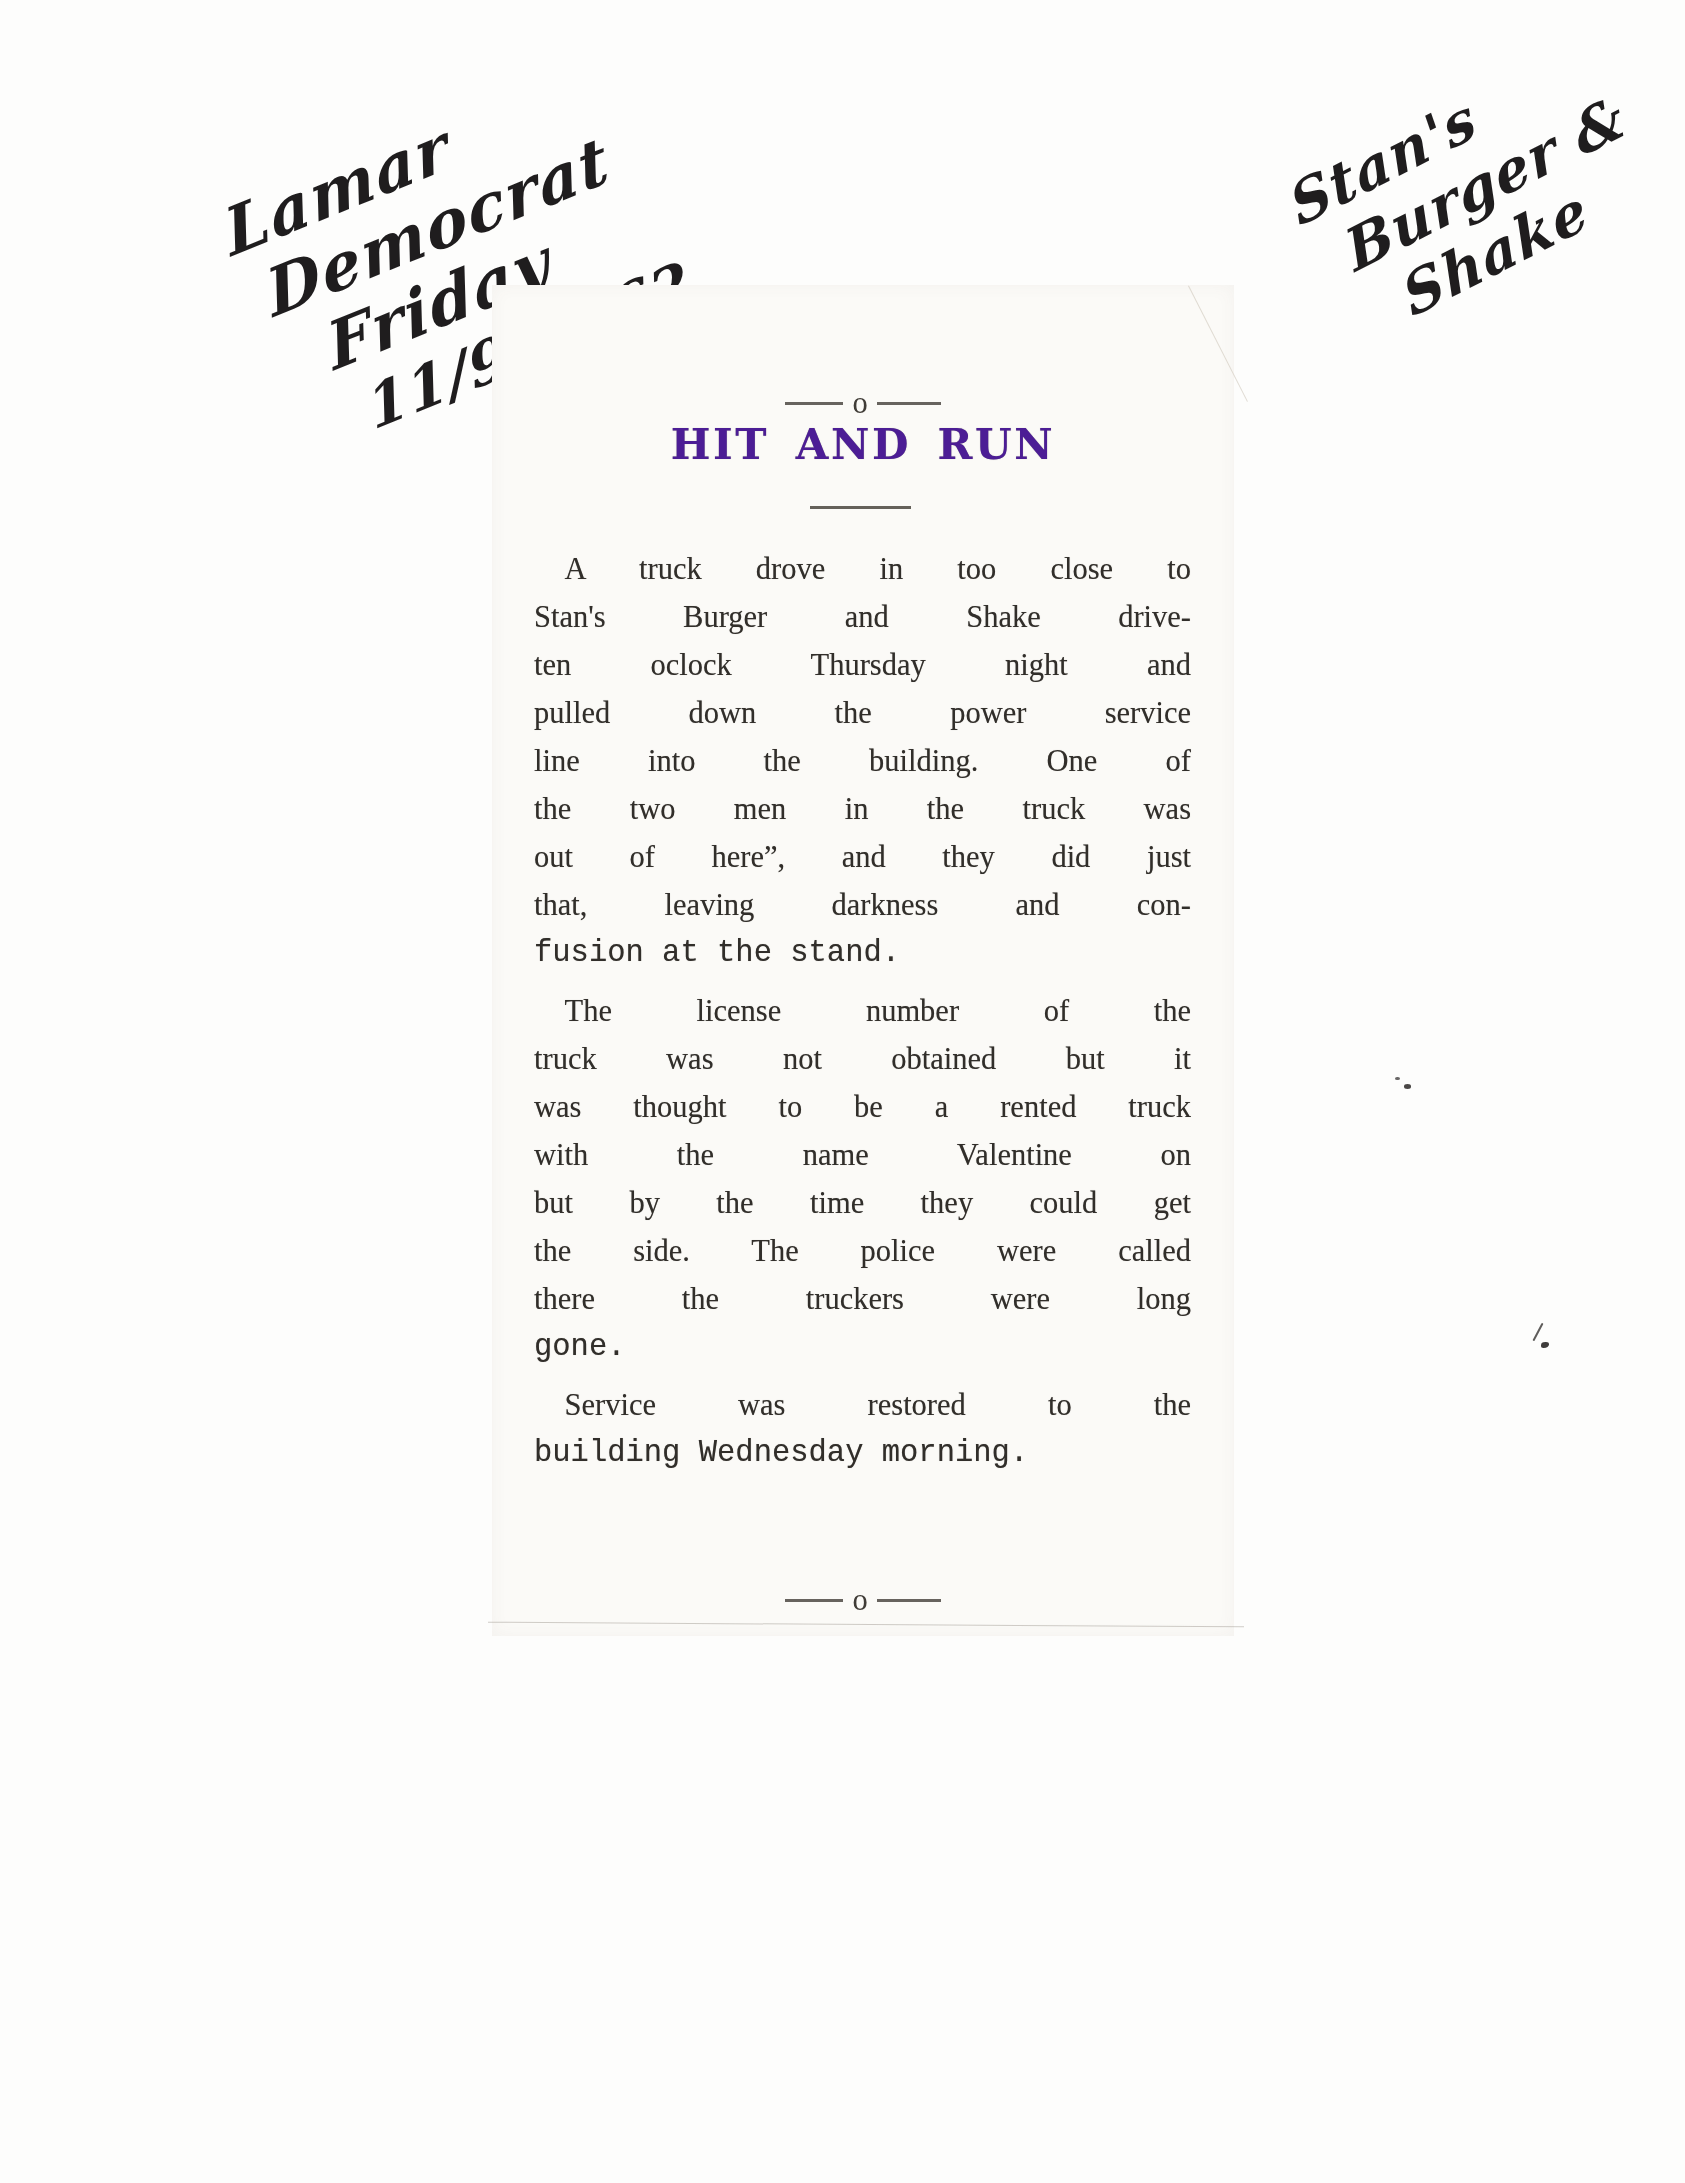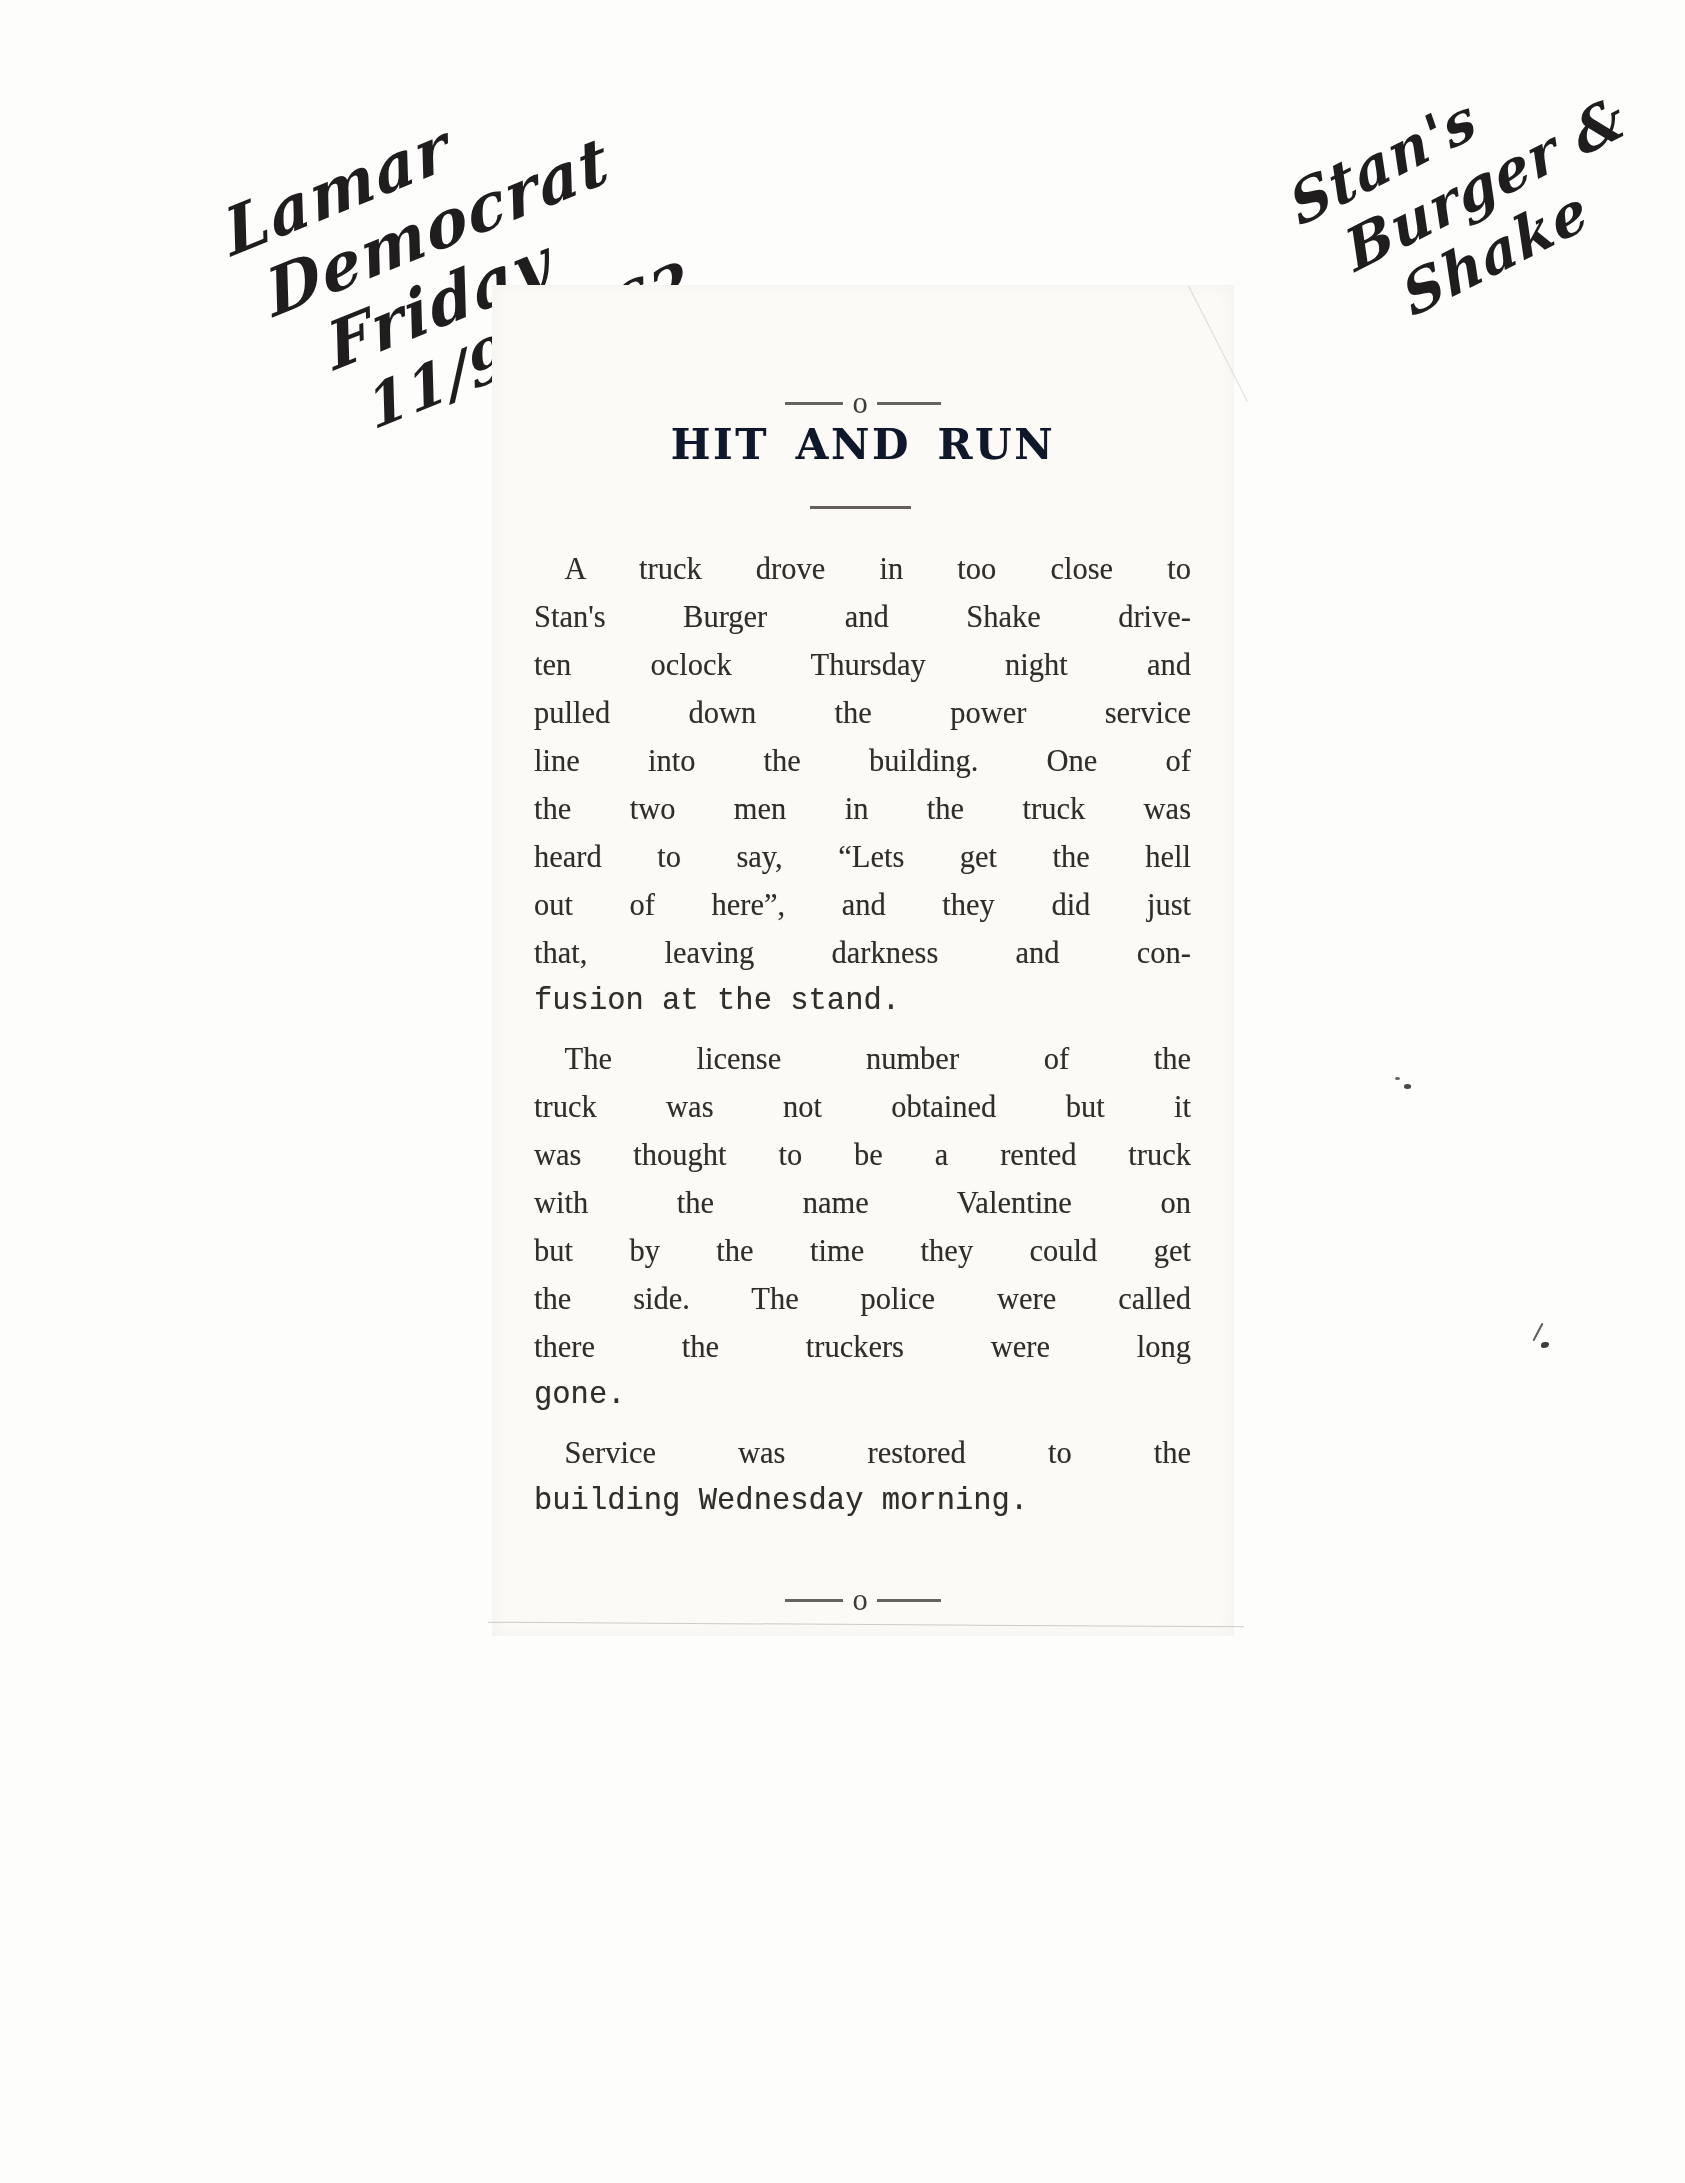--- a/index.html
+++ b/index.html
@@ -67,21 +67,21 @@
   .divider-top{top:103px;}
   .divider-bottom{top:1300px;}
   .headline{
     position:absolute;top:135px;left:0;width:100%;
     text-align:center;
     font-family:"DejaVu Serif", serif;
     font-weight:700;
     font-size:42px;
     letter-spacing:2.6px;
     word-spacing:9.3px;
-    color:#0f172a;
+    color:#4c1d95;
     text-shadow:0 0 0.7px rgba(40,36,30,.5);
   }
   .headrule{
     position:absolute;top:221px;left:50%;
     width:101px;height:3.3px;margin-left:-53px;
     background:#4a453e;opacity:.85;
   }
   .article-body{
     position:absolute;
     left:34px;top:260px;
@@ -157,21 +157,20 @@
     <div class="headrule"></div>
 
     <div class="article-body">
         <div class="para">
           <div class="line first">A truck drove in too close to</div>
           <div class="line">Stan's Burger and Shake drive-</div>
           <div class="line">ten oclock Thursday night and</div>
           <div class="line">pulled down the power service</div>
           <div class="line">line into the building. One of</div>
           <div class="line">the two men in the truck was</div>
-          <div class="line">heard to say, “Lets get the hell</div>
           <div class="line">out of here”, and they did just</div>
           <div class="line">that, leaving darkness and con-</div>
           <div class="line last">fusion at the stand.</div>
         </div>
         <div class="para">
           <div class="line first">The license number of the</div>
           <div class="line">truck was not obtained but it</div>
           <div class="line">was thought to be a rented truck</div>
           <div class="line">with the name Valentine on</div>
           <div class="line">but by the time they could get</div>

